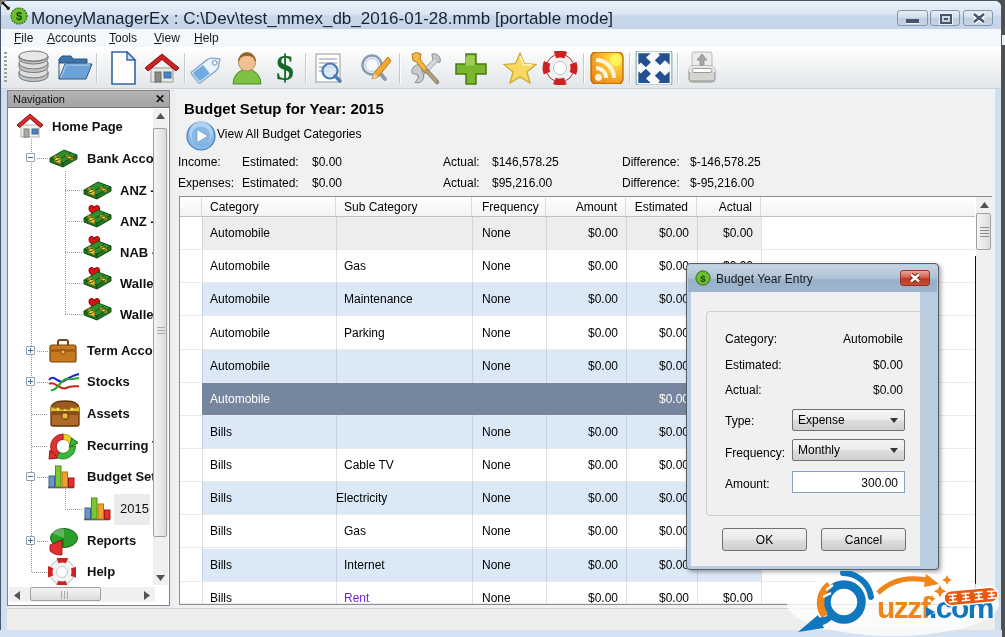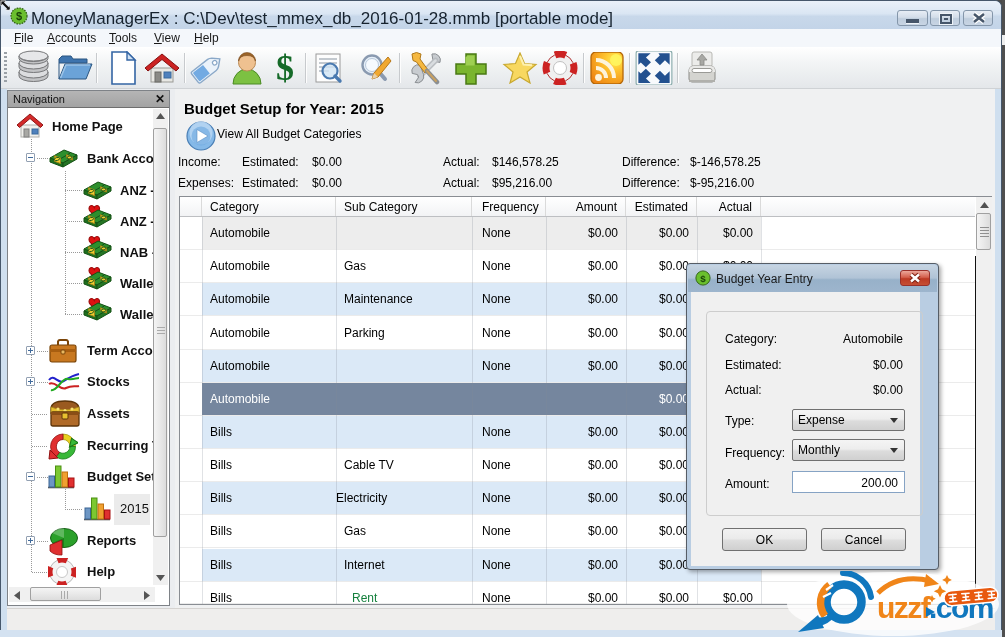--- a/index.html
+++ b/index.html
@@ -597,21 +597,21 @@
   <div class="cell" style="left:22px; width:134px; padding-left:8px; color:#000000; border-right:none;">Bills</div>
   <div class="cell" style="left:156px; width:136px; padding-left:8px; color:#000000; border-right:none;">Internet</div>
   <div class="cell" style="left:292px; width:74px; padding-left:10px; color:#000000; border-right:none;">None</div>
   <div class="cell num" style="left:366px; width:80px; color:#000000; border-right:none;">$0.00</div>
   <div class="cell num" style="left:446px; width:71px; color:#000000; border-right:none;">$0.00</div>
   <div class="cell num" style="left:517px; width:64px; color:#000000; border-right:none;">$0.00</div>
 </div>
 <div class="row" style="top:385px; height:22px;">
   <div style="position:absolute; left:0; top:21px; width:795px; height:1px; background:#ebebeb;"></div>
   <div class="cell" style="left:22px; width:134px; padding-left:8px; color:#000000; border-right:none;">Bills</div>
-  <div class="cell" style="left:156px; width:136px; padding-left:16px; color:#15803d; border-right:none;">Rent</div>
+  <div class="cell" style="left:148px; width:136px; padding-left:16px; color:#6d28d9; border-right:none;">Rent</div>
   <div class="cell" style="left:292px; width:74px; padding-left:10px; color:#000000; border-right:none;">None</div>
   <div class="cell num" style="left:366px; width:80px; color:#000000; border-right:none;">$0.00</div>
   <div class="cell num" style="left:446px; width:71px; color:#000000; border-right:none;">$0.00</div>
   <div class="cell num" style="left:517px; width:64px; color:#000000; border-right:none;">$0.00</div>
 </div>
 <div style="position:absolute; left:22px; top:20px; width:1px; height:387px; background:rgba(130,140,150,0.25);"></div>
 <div style="position:absolute; left:156px; top:20px; width:1px; height:387px; background:rgba(130,140,150,0.25);"></div>
 <div style="position:absolute; left:292px; top:20px; width:1px; height:387px; background:rgba(130,140,150,0.25);"></div>
 <div style="position:absolute; left:366px; top:20px; width:1px; height:387px; background:rgba(130,140,150,0.25);"></div>
 <div style="position:absolute; left:446px; top:20px; width:1px; height:387px; background:rgba(130,140,150,0.25);"></div>
@@ -656,21 +656,21 @@
     <div class="dval" style="left:124px; top:40px; width:88px;">Automobile</div>
     <div class="dlbl" style="left:34px; top:66px;">Estimated:</div>
     <div class="dval" style="left:124px; top:66px; width:88px;">$0.00</div>
     <div class="dlbl" style="left:34px; top:91px;">Actual:</div>
     <div class="dval" style="left:124px; top:91px; width:88px;">$0.00</div>
     <div class="dlbl" style="left:34px; top:122px;">Type:</div>
     <div class="combo" style="top:117px;">Expense<div class="ca"></div></div>
     <div class="dlbl" style="left:34px; top:154px;">Frequency:</div>
     <div class="combo" style="top:147px;">Monthly<div class="ca"></div></div>
     <div class="dlbl" style="left:34px; top:185px;">Amount:</div>
-    <div id="amountbox">200.00</div>
+    <div id="amountbox">300.00</div>
     <div class="dbtn" style="left:31px;">OK</div>
     <div class="dbtn" style="left:130px;">Cancel</div>
   </div>
 </div>
 
 <svg class="abs" style="left:785px; top:571px;" width="218" height="69" viewBox="0 0 218 69">
   <ellipse cx="108" cy="33" rx="106" ry="32" fill="#ffffff" opacity="0.78"></ellipse>
 
   <path d="M58 2 A28 28 0 0 1 86 26" fill="none" stroke="#1077be" stroke-width="6" stroke-linecap="round"></path>
   <circle cx="59" cy="31" r="17.5" fill="none" stroke="#1077be" stroke-width="8.5"></circle>

